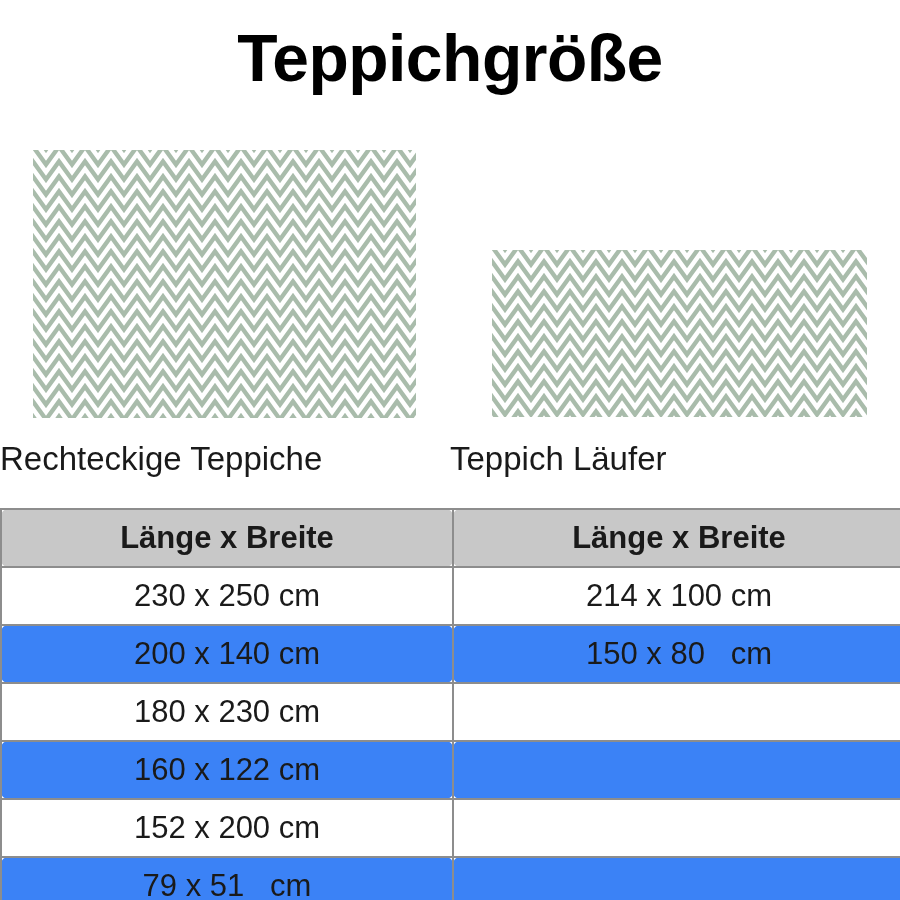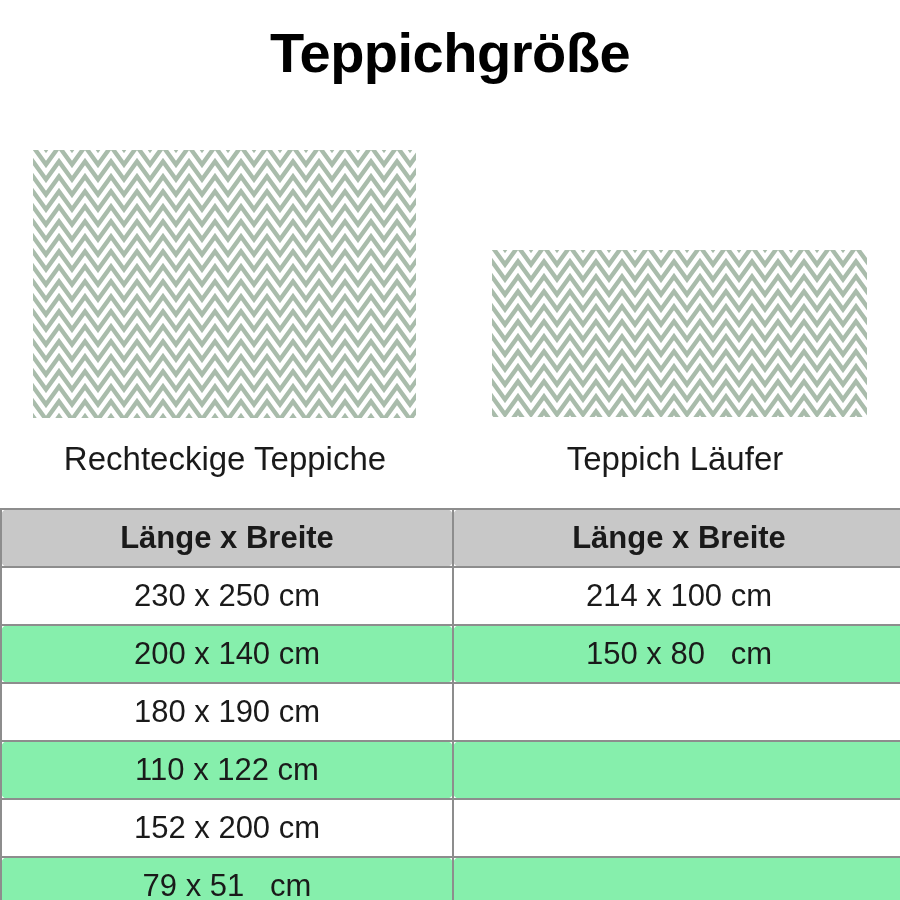--- a/index.html
+++ b/index.html
@@ -20,21 +20,21 @@
     height: 900px;
   }
 
   
   .title {
     position: absolute;
     top: 22px;
     left: 0;
     width: 900px;
     text-align: center;
-    font-size: 56px;
+    font-size: 66px;
     font-weight: bold;
     letter-spacing: -0.5px;
     color: #000000;
     line-height: 1.1;
   }
 
   
   .rug {
     position: absolute;
     background-color: #a9bcab;
@@ -55,21 +55,21 @@
     top: 250px;
     width: 375px;
     height: 167px;
   }
 
   
   .caption {
     position: absolute;
     font-size: 33px;
     color: #1a1a1a;
-    text-align: center;
+    text-align: left;
     white-space: nowrap;
   }
   .caption-left {
     top: 440px;
     left: 0;
     width: 450px;
   }
   .caption-right {
     top: 440px;
     left: 450px;
@@ -93,21 +93,21 @@
     font-size: 31px;
     color: #1a1a1a;
     border-left: 2px solid #8d8d8d;
     border-right: 2px solid #8d8d8d;
     border-top: 2px solid #8d8d8d;
     padding: 0;
     white-space: pre;
     border-radius: 7px;
   }
   .table tr.shaded td {
-    background: #86efac;
+    background: #3b82f6;
     margin-top: 36px;
   }
   .table tr.header td {
     background: #c8c8c8;
     font-weight: bold;
   }
   .table tr:last-child td {
     border-bottom: 2px solid #8d8d8d;
   }
   .table td.blank {
@@ -160,25 +160,25 @@
       </tr>
       <tr>
         <td>230 x 250 cm</td>
         <td>214 x 100 cm</td>
       </tr>
       <tr class="shaded">
         <td>200 x 140 cm</td>
         <td>150 x 80   cm</td>
       </tr>
       <tr>
-        <td>180 x 190 cm</td>
+        <td>180 x 230 cm</td>
         <td class="blank"></td>
       </tr>
       <tr class="shaded">
-        <td>110 x 122 cm</td>
+        <td>160 x 122 cm</td>
         <td class="blank"></td>
       </tr>
       <tr>
         <td>152 x 200 cm</td>
         <td class="blank"></td>
       </tr>
       <tr class="shaded">
         <td>79 x 51   cm</td>
         <td class="blank"></td>
       </tr>

